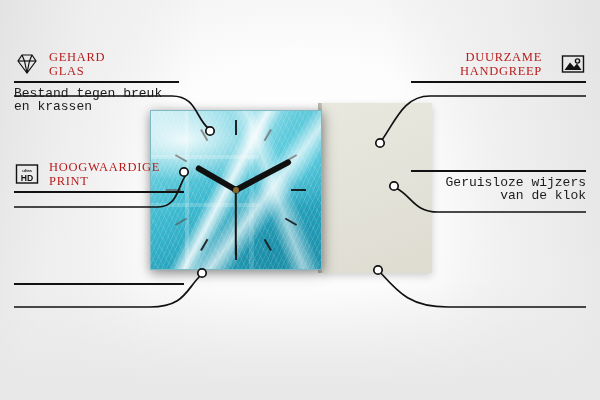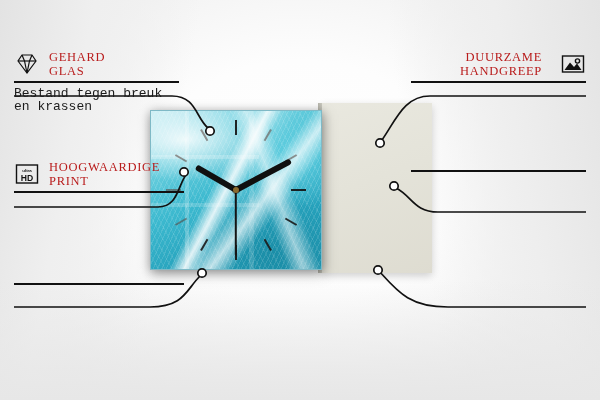--- a/index.html
+++ b/index.html
@@ -220,16 +220,18 @@
           <path d="M4.5 19 L10 11.5 L14 16 L17 12.5 L21.5 19 Z" fill="#111" stroke="none"></path>
           <circle cx="17.5" cy="10" r="2.1"></circle>
         </svg>
       </span>
     </div>
     <div class="rule"></div>
   </div>
 
   <div class="feat right" id="f-mech">
     <div class="rule"></div>
+    <div class="desc">Geruisloze wijzers
+van de klok</div>
   </div>
 
 
 </div>
 
 </body></html>

